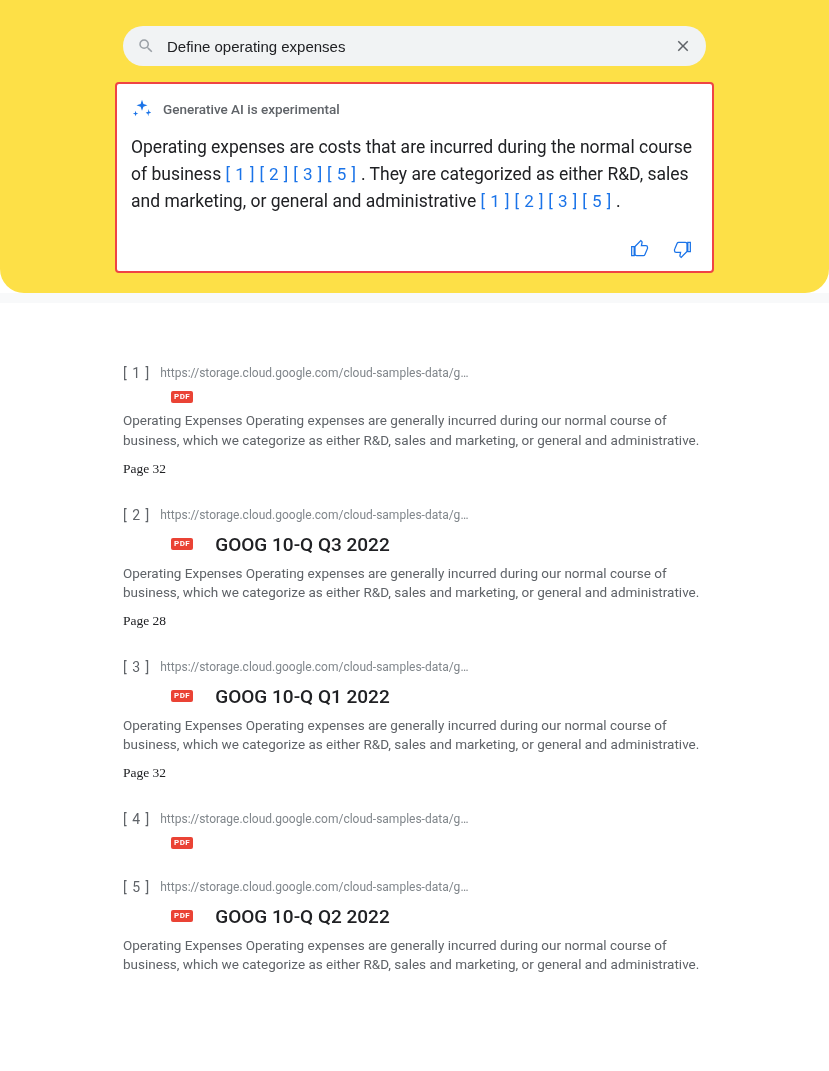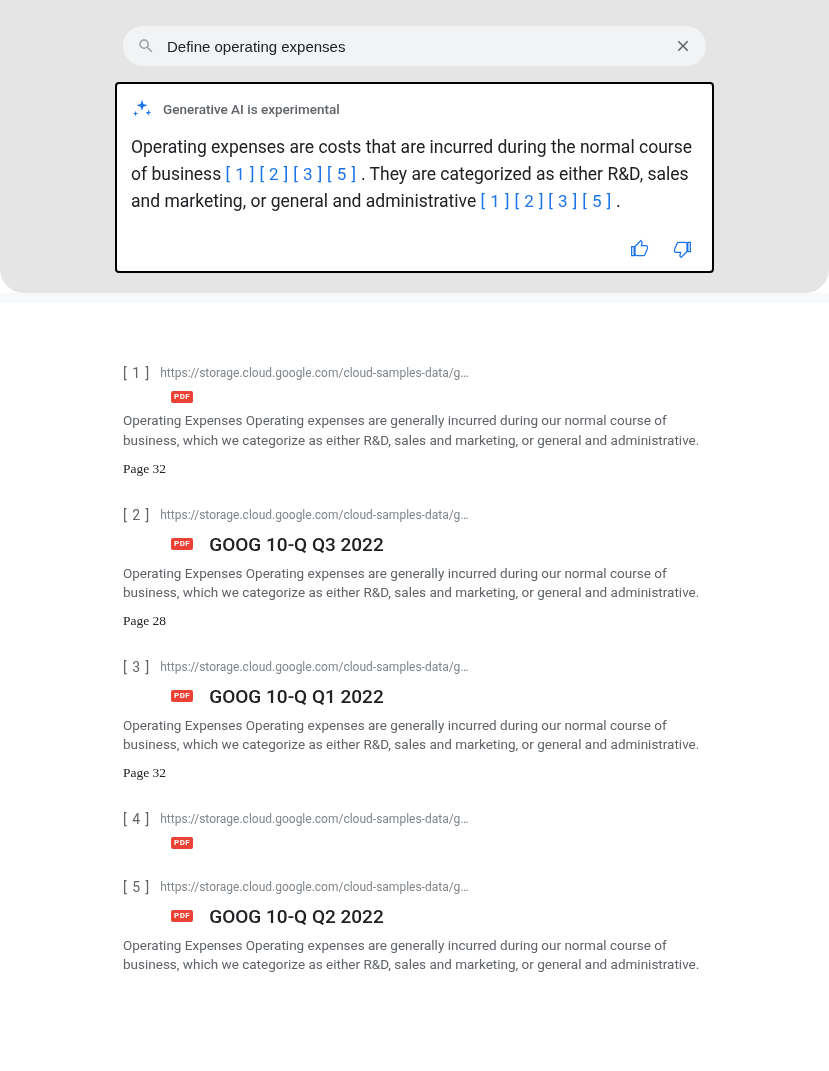--- a/index.html
+++ b/index.html
@@ -3,21 +3,21 @@
 <meta charset="utf-8">
 <style>
   * { box-sizing: border-box; margin: 0; padding: 0; }
   body {
     font-family: 'Google Sans', Roboto, Arial, sans-serif;
     background: #fff;
     width: 829px;
     color: #202124;
   }
   .top-section {
-    background: #e5e5e5;
+    background: #fde047;
     padding: 26px 0 20px 0;
     border-radius: 0 0 24px 24px;
   }
   .search-bar {
     margin: 0 auto;
     width: 583px;
     height: 40px;
     background: #f1f3f4;
     border-radius: 20px;
     display: flex;
@@ -40,21 +40,21 @@
   }
   .search-bar .close-icon {
     width: 18px; height: 18px;
     fill: #5f6368;
     cursor: pointer;
     flex-shrink: 0;
   }
   .ai-card {
     width: 599px;
     margin: 16px auto 0 auto;
-    border: 2px solid #000000;
+    border: 2px solid #ef4444;
     border-radius: 4px;
     padding: 14px 14px 12px 14px;
     background: #fff;
   }
   .ai-card-header {
     display: flex;
     align-items: center;
     gap: 10px;
     margin-bottom: 14px;
   }
@@ -118,21 +118,21 @@
     font-size: 12px;
     color: #80868b;
     white-space: nowrap;
     overflow: hidden;
     text-overflow: ellipsis;
     max-width: 310px;
   }
   .result-title-row {
     display: flex;
     align-items: center;
-    gap: 16px;
+    gap: 22px;
     margin-bottom: 8px;
     padding-left: 48px;
   }
   .pdf-badge {
     background: #ea4335;
     color: #fff;
     font-size: 8px;
     font-weight: 700;
     letter-spacing: 0.5px;
     padding: 2px 3px;

